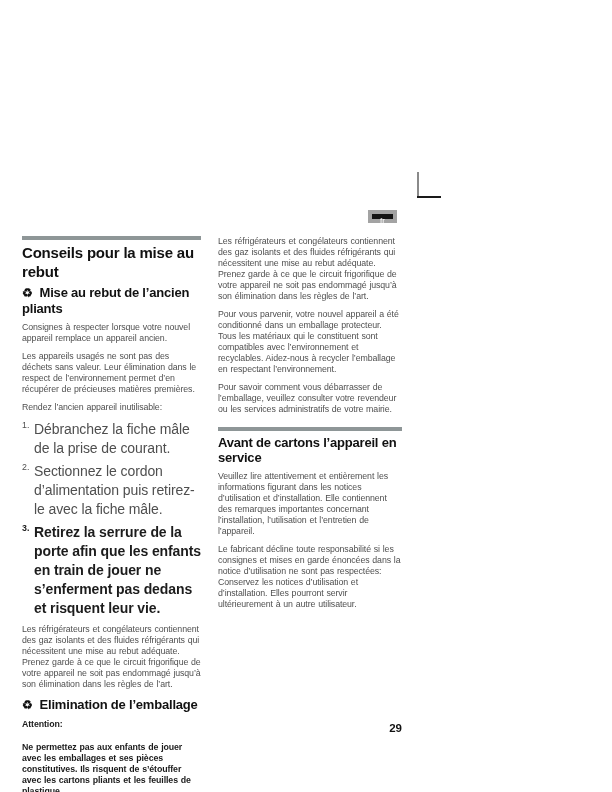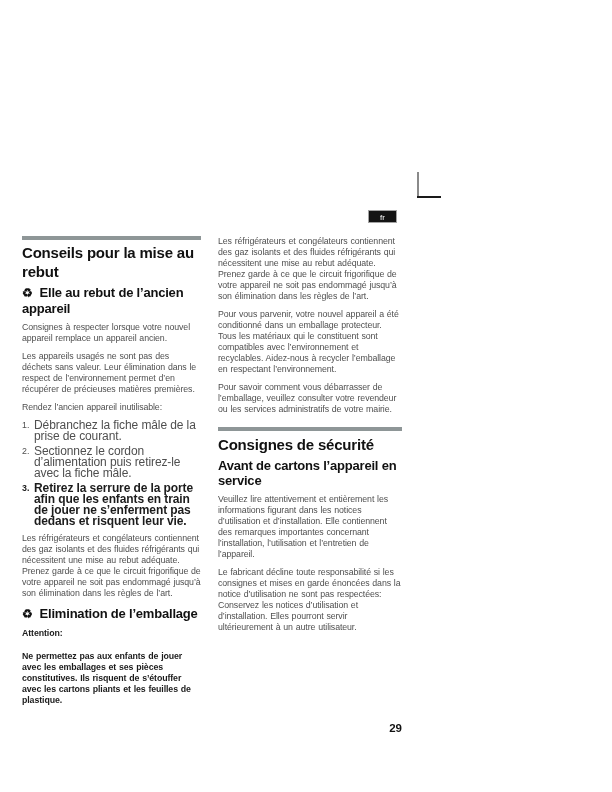--- a/index.html
+++ b/index.html
@@ -21,21 +21,21 @@
     position: absolute; left: 417px; top: 196px;
     width: 24px; height: 2px; background: var(--crop_black, #1a1a1a);
   }
   
   .lang-badge {
     position: absolute; left: 368px; top: 210px;
     width: 29px; height: 13px;
     background: var(--badge_bg, #141414);
     color: var(--badge_fg, #ffffff);
     font-size: 8px; line-height: 13px; text-align: center;
-    border: 1px solid #a3a3a3;
+    border: 4px solid #a3a3a3;
   }
   
   .col { position: absolute; top: 236px; }
   .col-left  { left: 22px;  width: 179px; }
   .col-right { left: 218px; width: 184px; }
 
   .rule {
     height: 4px;
     background: var(--accent_bar, #8e9697);
     margin-bottom: 3px;
@@ -66,21 +66,21 @@
   p.body.bold, .step.bold .txt, .step.bold .num {
     font-weight: bold;
     color: var(--bold_text, #1c1c1c);
   }
   p.attention { margin-bottom: 12px; }
   p.prewrap { white-space: pre-line; }
 
   ol.steps { list-style: none; margin: 0 0 6px 0; }
   .step { display: flex; margin-bottom: 4px; }
   .step .num { flex: 0 0 12px; font-size: 8.8px; line-height: 11px; color: var(--body_text, #4f4f4f); }
-  .step .txt { flex: 1; font-size: 12px; line-height: 11px; color: var(--body_text, #4f4f4f); letter-spacing: -0.1px; }
+  .step .txt { flex: 1; font-size: 14px; line-height: 19px; color: var(--body_text, #4f4f4f); letter-spacing: -0.1px; }
 
   .page-number {
     position: absolute; left: 358px; top: 722px; width: 44px;
     text-align: right;
     font-size: 11.5px; font-weight: bold;
     color: var(--heading, #111111);
   }
 </style>
 </head>
 <body>
@@ -89,21 +89,21 @@
 
   <div class="crop-v"></div>
   <div class="crop-h"></div>
 
   <div class="lang-badge">fr</div>
 
   <div class="col col-left">
     <div class="rule"></div>
     <h1>Conseils pour la mise au rebut</h1>
 
-    <h2><span class="icon">♻</span><span>Elle au rebut de l’ancien appareil</span></h2>
+    <h2><span class="icon">♻</span><span>Mise au rebut de l’ancien pliants</span></h2>
 
     <p class="body">Consignes à respecter lorsque votre nouvel appareil remplace un appareil ancien.</p>
     <p class="body">Les appareils usagés ne sont pas des déchets sans valeur. Leur élimination dans le respect de l’environnement permet d’en récupérer de précieuses matières premières.</p>
     <p class="body">Rendez l’ancien appareil inutilisable:</p>
 
     <ol class="steps">
       <li class="step">
         <span class="num">1.</span>
         <span class="txt">Débranchez la fiche mâle de la prise de courant.</span>
       </li>
@@ -124,21 +124,20 @@
     <p class="body bold attention">Attention:</p>
     <p class="body bold">Ne permettez pas aux enfants de jouer avec les emballages et ses pièces constitutives. Ils risquent de s’étouffer avec les cartons pliants et les feuilles de plastique.</p>
   </div>
 
   <div class="col col-right">
     <p class="body">Les réfrigérateurs et congélateurs contiennent des gaz isolants et des fluides réfrigérants qui nécessitent une mise au rebut adéquate. Prenez garde à ce que le circuit frigorifique de votre appareil ne soit pas endommagé jusqu’à son élimination dans les règles de l’art.</p>
     <p class="body">Pour vous parvenir, votre nouvel appareil a été conditionné dans un emballage protecteur. Tous les matériaux qui le constituent sont compatibles avec l’environnement et recyclables. Aidez-nous à recycler l’emballage en respectant l’environnement.</p>
     <p class="body">Pour savoir comment vous débarrasser de l’emballage, veuillez consulter votre revendeur ou les services administratifs de votre mairie.</p>
 
     <div class="rule"></div>
-    <h1>Consignes de sécurité</h1>
     <h2>Avant de cartons l’appareil en service</h2>
 
     <p class="body">Veuillez lire attentivement et entièrement les informations figurant dans les notices d’utilisation et d’installation. Elle contiennent des remarques importantes concernant l’installation, l’utilisation et l’entretien de l’appareil.</p>
     <p class="body prewrap">Le fabricant décline toute responsabilité si les consignes et mises en garde énoncées dans la notice d’utilisation ne sont pas respectées:
 Conservez les notices d’utilisation et d’installation. Elles pourront servir ultérieurement à un autre utilisateur.</p>
   </div>
 
   <div class="page-number">29</div>
 
 </div>

